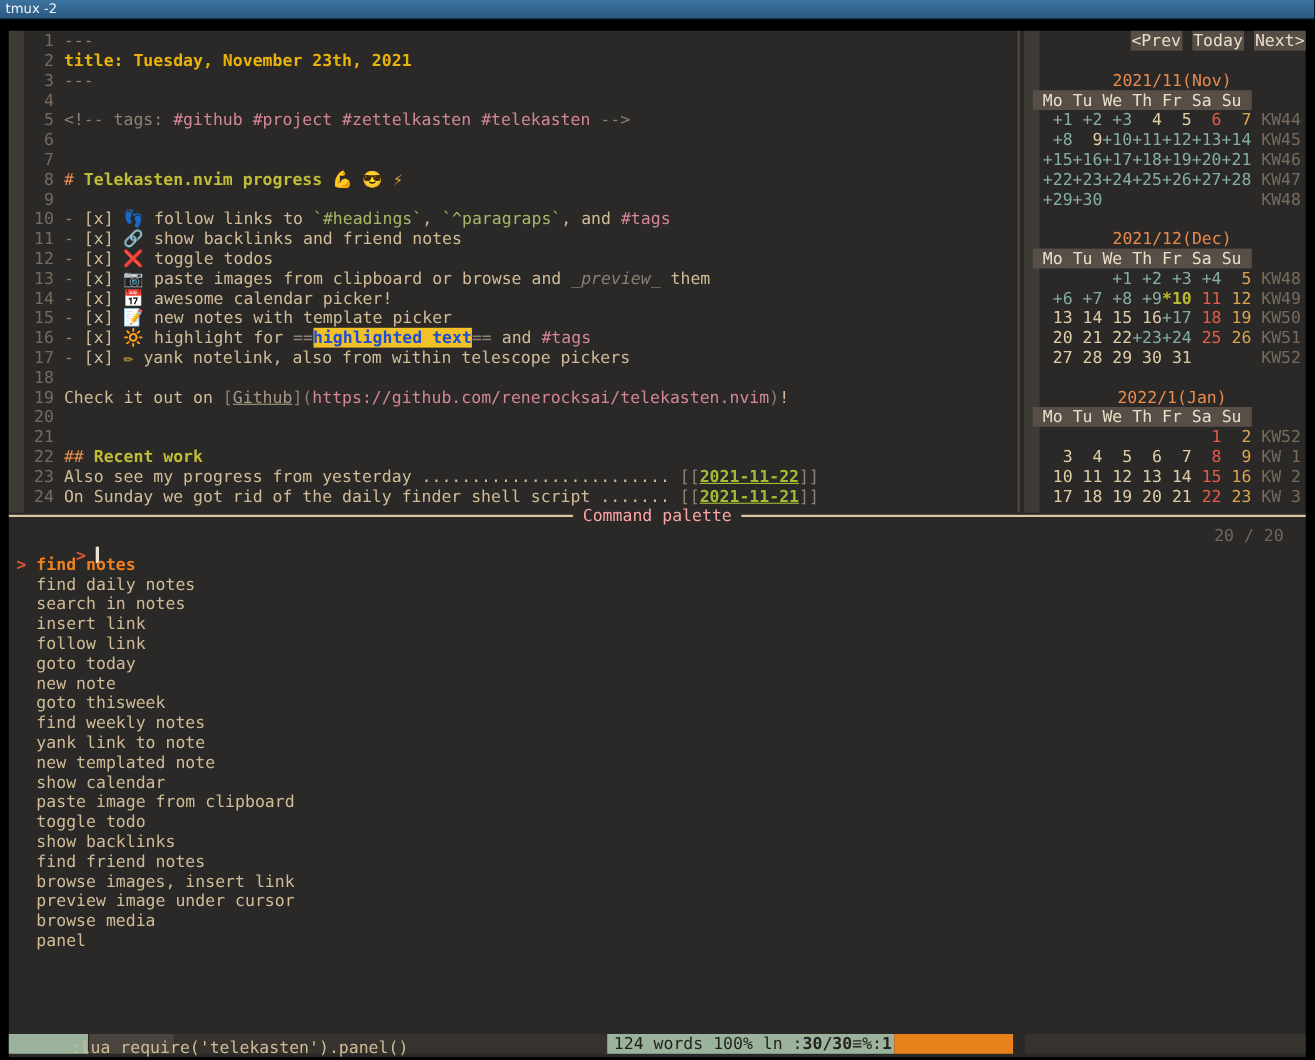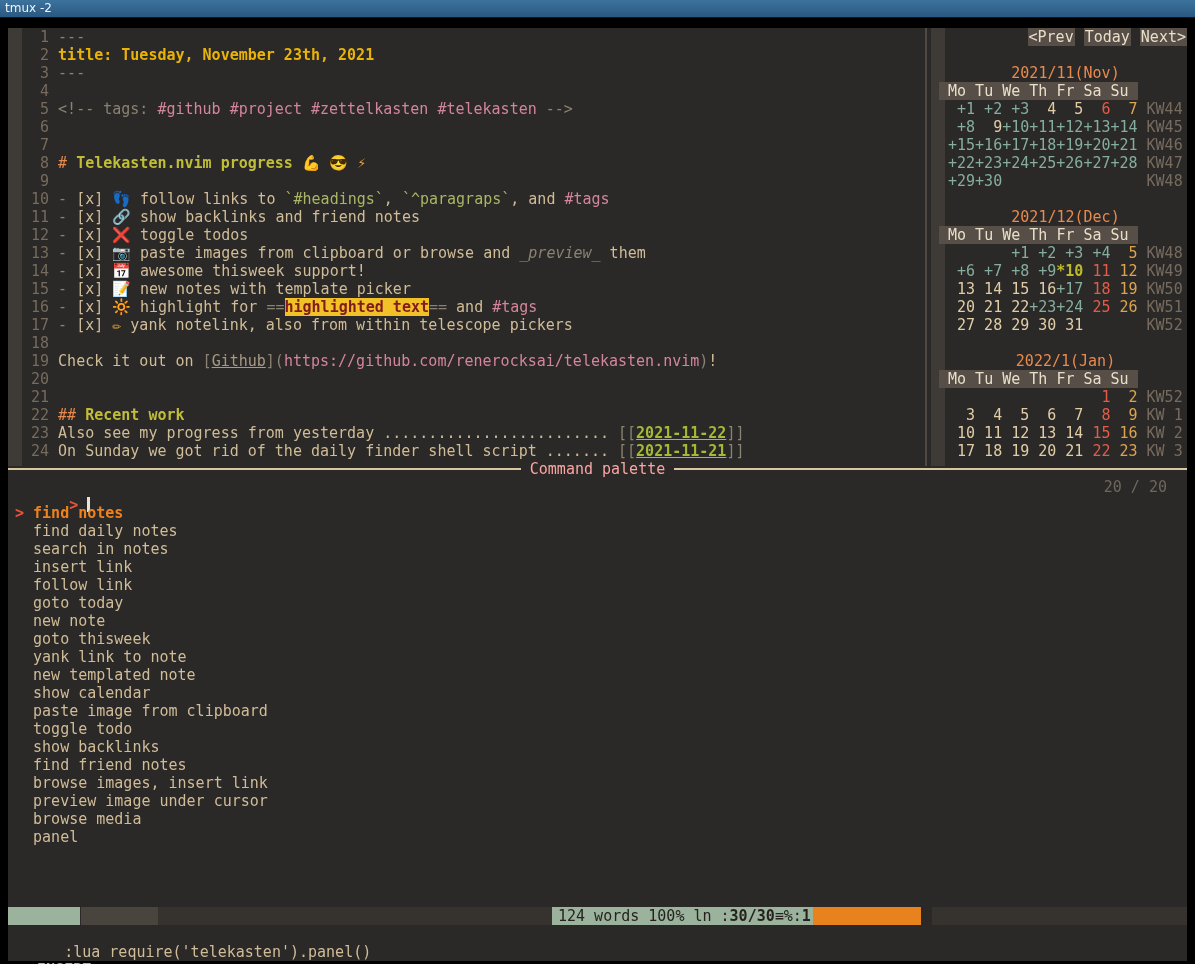--- a/index.html
+++ b/index.html
@@ -23,21 +23,21 @@
   .sg-txt { color:#d0bc97; }
   .sg-cmt { color:#8a8272; }
   .sg-ttl { color:#eab308; font-weight:bold; }
   .sg-hd  { color:#c0bd38; font-weight:bold; }
   .sg-pun { color:#e78a4e; }
   .sg-tag { color:#d3869b; }
   .sg-code{ color:#a9b665; }
   .sg-lnk { color:#a89984; text-decoration:underline; }
   .sg-url { color:#d3869b; }
   .sg-date{ color:#a5ba35; font-weight:bold; text-decoration:underline; }
-  .sg-hl  { background:#f2c027; color:#7f1d1d; font-weight:bold; }
+  .sg-hl  { background:#f2c027; color:#1d4ed8; font-weight:bold; }
   .sg-em  { color:#8a8272; font-style:italic;margin-top:44px; }
   .sg-eq  { color:#8a8272; }
   .sg-emj { color:#e0a23c; }
 
   
   .calendar { position:absolute; left:948px; top:10px; width:239px; }
   .cal-nav { display:flex; justify-content:flex-end; gap:9px; padding-left:26px; }
   .cal-btn { background:#564e47; color:#e9dfc9; padding:0 1px; }
   .cal-title { color:#e78a4e; text-align:center; width:235px; }
   .cal-hdr-bg { background:#564e47; color:#e9dfc9; }
@@ -59,21 +59,21 @@
   .pmark { color:#e5543c; font-weight:bold; }
   .cursor { display:inline-block; width:3px; height:15px; background:#e8e3d6; vertical-align:-2px; }
   .counter { position:absolute; right:12px; top:0; color:#6f675e; }
   .pal-items { position:absolute; left:15px; top:486px; width:1164px; }
   .pal-item { white-space:pre; height:18px; line-height:18px; color:#d0bc97; }
   .pal-item .lbl { padding-left:2ch; display:inline-block; }
   .pal-item.sel .lbl { padding-left:1ch; color:#f0811f; font-weight:bold; }
   .pal-item.sel .mk { color:#e5543c; font-weight:bold; }
 
   
-  .statusline { position:absolute; left:8px; top:889px; width:988px; height:18px; background:#2b2927; white-space:pre; }
+  .statusline { position:absolute; left:8px; top:922px; width:988px; height:18px; background:#2b2927; white-space:pre; }
   .sl-seg { position:absolute; top:0; height:18px; line-height:18px; box-sizing:border-box; overflow:hidden; }
   .sl-mode { left:0; width:72px; background:#9bb29c; color:#26231f; font-weight:bold; text-align:center; }
   .sl-branch { left:73px; width:77px; background:#4a443e; color:#a39585; padding-left:8px; }
   .sl-file { left:150px; width:394px; background:#36322d; color:#d0bc97; padding-left:7px; }
   .sl-words { left:544px; width:261px; background:#9bb29c; color:#26231f; padding-left:6px; }
   .sl-words .b { font-weight:bold; }
   .sl-tab { left:805px; width:108px; background:#e8821c; color:#332c26; padding-left:12px; }
   .sl-cal { left:924px; right:0; width:255px; background:#36322d; color:#766b5e; padding-left:25px; }
 
   .cmdline { position:absolute; left:10px; top:907px; height:18px; line-height:18px; color:#d0bc97; white-space:pre; }
@@ -100,21 +100,21 @@
         <div class="mrow"><span class="ln">4</span></div>
         <div class="mrow"><span class="ln">5</span><span class="sg-cmt">&lt;!-- tags: </span><span class="sg-tag">#github</span><span class="sg-txt"> </span><span class="sg-tag">#project</span><span class="sg-txt"> </span><span class="sg-tag">#zettelkasten</span><span class="sg-txt"> </span><span class="sg-tag">#telekasten</span><span class="sg-cmt"> --&gt;</span></div>
         <div class="mrow"><span class="ln">6</span></div>
         <div class="mrow"><span class="ln">7</span></div>
         <div class="mrow"><span class="ln">8</span><span class="sg-pun"># </span><span class="sg-hd">Telekasten.nvim progress </span><span class="sg-emj">💪 😎 ⚡</span></div>
         <div class="mrow"><span class="ln">9</span></div>
         <div class="mrow"><span class="ln">10</span><span class="sg-cmt">- </span><span class="sg-txt">[x] </span><span class="sg-emj">👣</span><span class="sg-txt"> follow links to </span><span class="sg-code">`#headings`</span><span class="sg-txt">, </span><span class="sg-code">`^paragraps`</span><span class="sg-txt">, and </span><span class="sg-tag">#tags</span></div>
         <div class="mrow"><span class="ln">11</span><span class="sg-cmt">- </span><span class="sg-txt">[x] </span><span class="sg-emj">🔗</span><span class="sg-txt"> show backlinks and friend notes</span></div>
         <div class="mrow"><span class="ln">12</span><span class="sg-cmt">- </span><span class="sg-txt">[x] </span><span class="sg-emj">❌</span><span class="sg-txt"> toggle todos</span></div>
         <div class="mrow"><span class="ln">13</span><span class="sg-cmt">- </span><span class="sg-txt">[x] </span><span class="sg-emj">📷</span><span class="sg-txt"> paste images from clipboard or browse and </span><span class="sg-em">_preview_</span><span class="sg-txt"> them</span></div>
-        <div class="mrow"><span class="ln">14</span><span class="sg-cmt">- </span><span class="sg-txt">[x] </span><span class="sg-emj">📅</span><span class="sg-txt"> awesome thisweek support!</span></div>
+        <div class="mrow"><span class="ln">14</span><span class="sg-cmt">- </span><span class="sg-txt">[x] </span><span class="sg-emj">📅</span><span class="sg-txt"> awesome calendar picker!</span></div>
         <div class="mrow"><span class="ln">15</span><span class="sg-cmt">- </span><span class="sg-txt">[x] </span><span class="sg-emj">📝</span><span class="sg-txt"> new notes with template picker</span></div>
         <div class="mrow"><span class="ln">16</span><span class="sg-cmt">- </span><span class="sg-txt">[x] </span><span class="sg-emj">🔆</span><span class="sg-txt"> highlight for </span><span class="sg-eq">==</span><span class="sg-hl">highlighted text</span><span class="sg-eq">==</span><span class="sg-txt"> and </span><span class="sg-tag">#tags</span></div>
         <div class="mrow"><span class="ln">17</span><span class="sg-cmt">- </span><span class="sg-txt">[x] </span><span class="sg-emj">✏</span><span class="sg-txt"> yank notelink, also from within telescope pickers</span></div>
         <div class="mrow"><span class="ln">18</span></div>
         <div class="mrow"><span class="ln">19</span><span class="sg-txt">Check it out on </span><span class="sg-cmt">[</span><span class="sg-lnk">Github</span><span class="sg-cmt">](</span><span class="sg-url">https://github.com/renerocksai/telekasten.nvim</span><span class="sg-cmt">)</span><span class="sg-txt">!</span></div>
         <div class="mrow"><span class="ln">20</span></div>
         <div class="mrow"><span class="ln">21</span></div>
         <div class="mrow"><span class="ln">22</span><span class="sg-pun">## </span><span class="sg-hd">Recent work</span></div>
         <div class="mrow"><span class="ln">23</span><span class="sg-txt">Also see my progress from yesterday ......................... </span><span class="sg-cmt">[[</span><span class="sg-date">2021-11-22</span><span class="sg-cmt">]]</span></div>
         <div class="mrow"><span class="ln">24</span><span class="sg-txt">On Sunday we got rid of the daily finder shell script ....... </span><span class="sg-cmt">[[</span><span class="sg-date">2021-11-21</span><span class="sg-cmt">]]</span></div>
@@ -160,20 +160,21 @@
 
     <div class="pal-items" id="palette-items">
         <div class="pal-item sel"><span class="mk">&gt;</span><span class="lbl">find notes</span></div>
         <div class="pal-item"><span class="lbl">find daily notes</span></div>
         <div class="pal-item"><span class="lbl">search in notes</span></div>
         <div class="pal-item"><span class="lbl">insert link</span></div>
         <div class="pal-item"><span class="lbl">follow link</span></div>
         <div class="pal-item"><span class="lbl">goto today</span></div>
         <div class="pal-item"><span class="lbl">new note</span></div>
         <div class="pal-item"><span class="lbl">goto thisweek</span></div>
+        <div class="pal-item"><span class="lbl">find weekly notes</span></div>
         <div class="pal-item"><span class="lbl">yank link to note</span></div>
         <div class="pal-item"><span class="lbl">new templated note</span></div>
         <div class="pal-item"><span class="lbl">show calendar</span></div>
         <div class="pal-item"><span class="lbl">paste image from clipboard</span></div>
         <div class="pal-item"><span class="lbl">toggle todo</span></div>
         <div class="pal-item"><span class="lbl">show backlinks</span></div>
         <div class="pal-item"><span class="lbl">find friend notes</span></div>
         <div class="pal-item"><span class="lbl">browse images, insert link</span></div>
         <div class="pal-item"><span class="lbl">preview image under cursor</span></div>
         <div class="pal-item"><span class="lbl">browse media</span></div>

